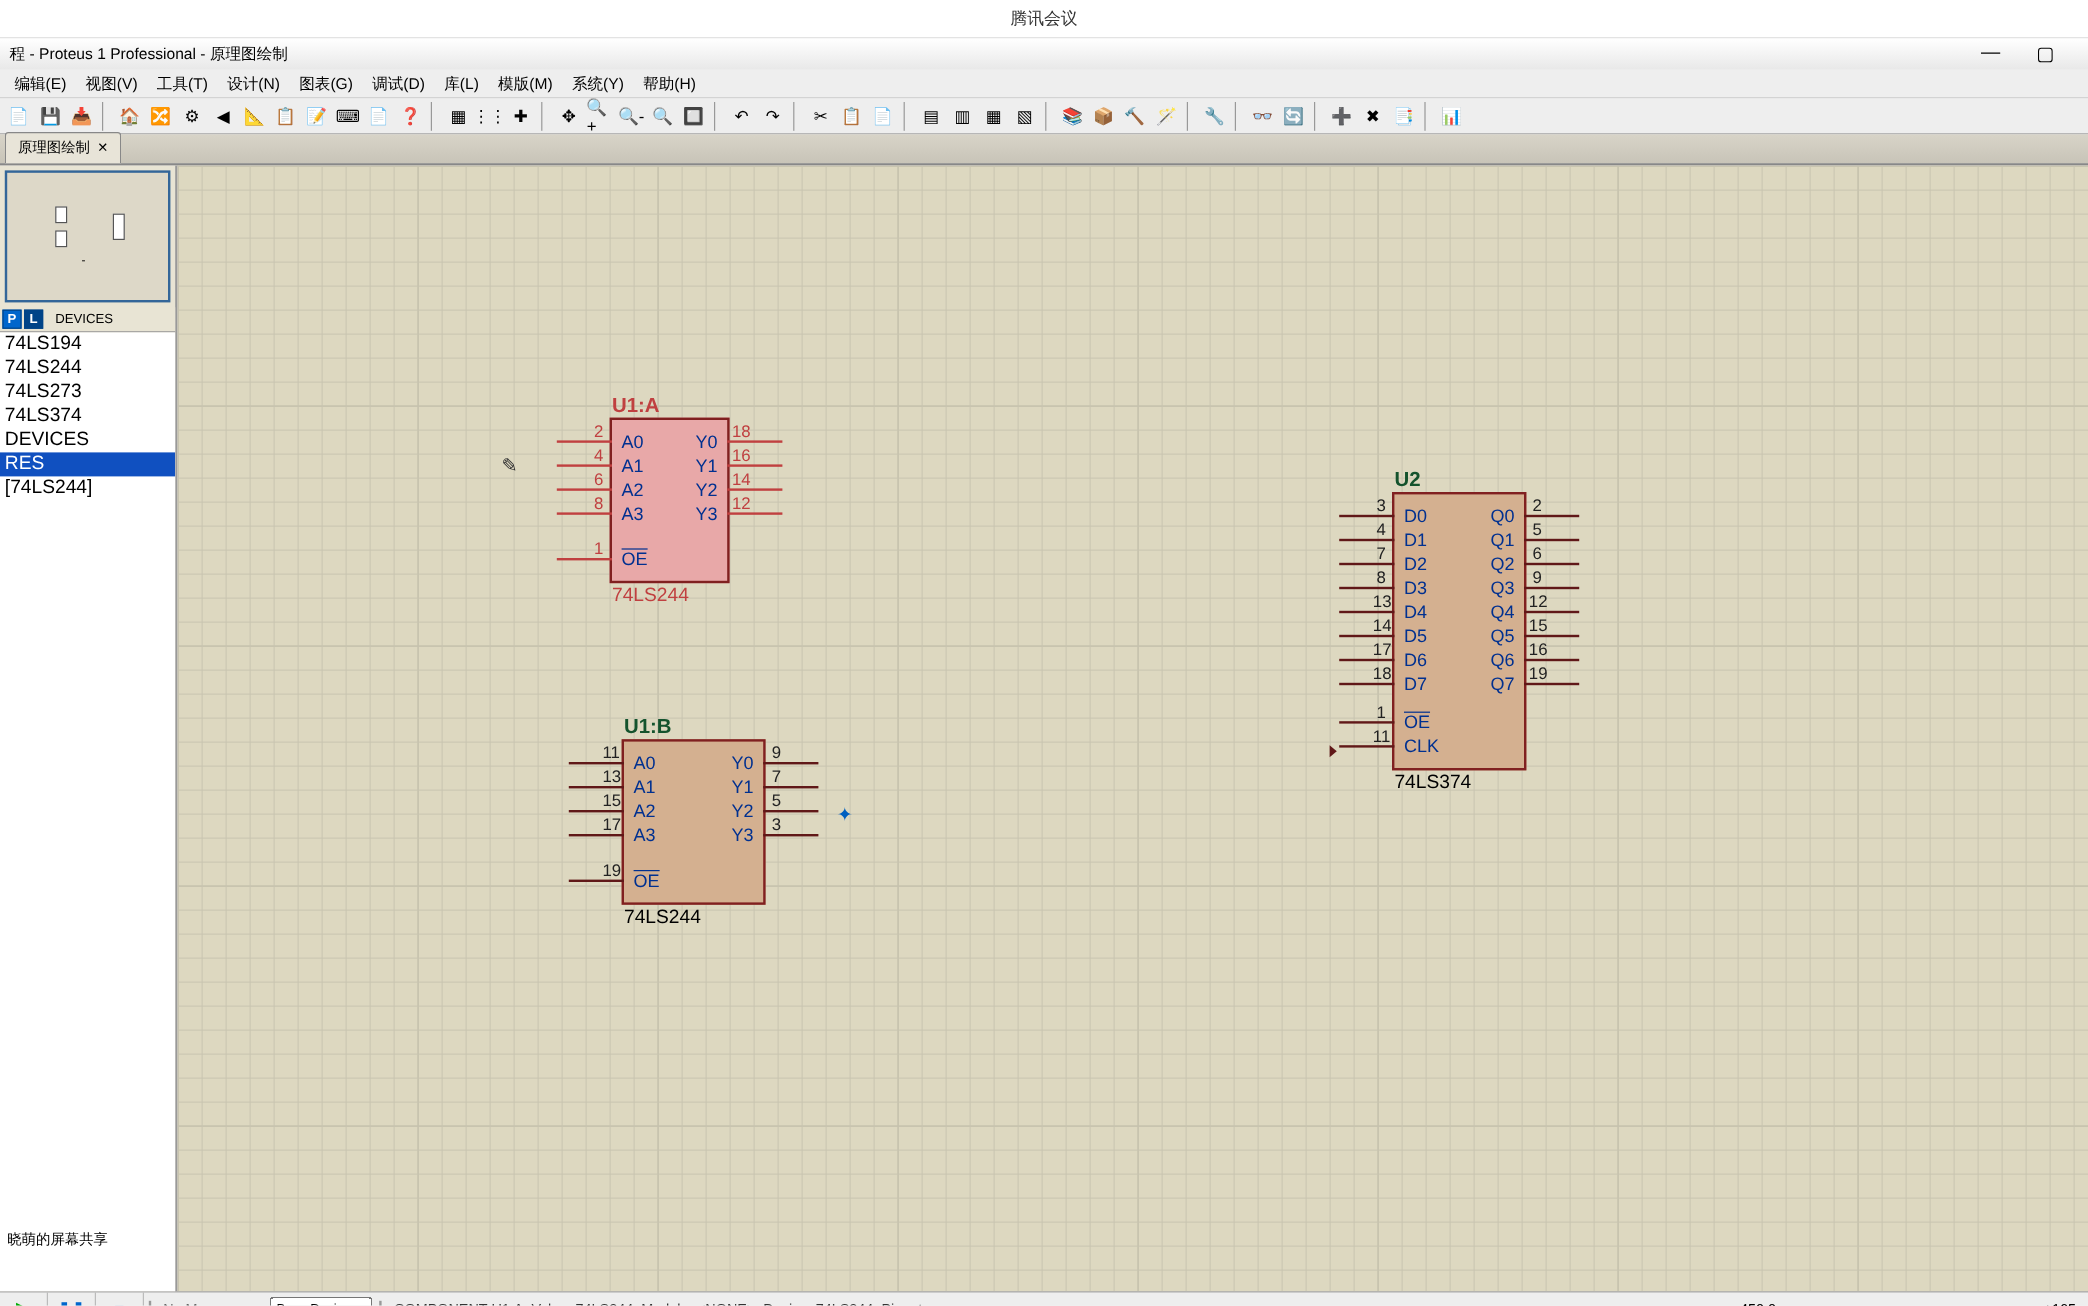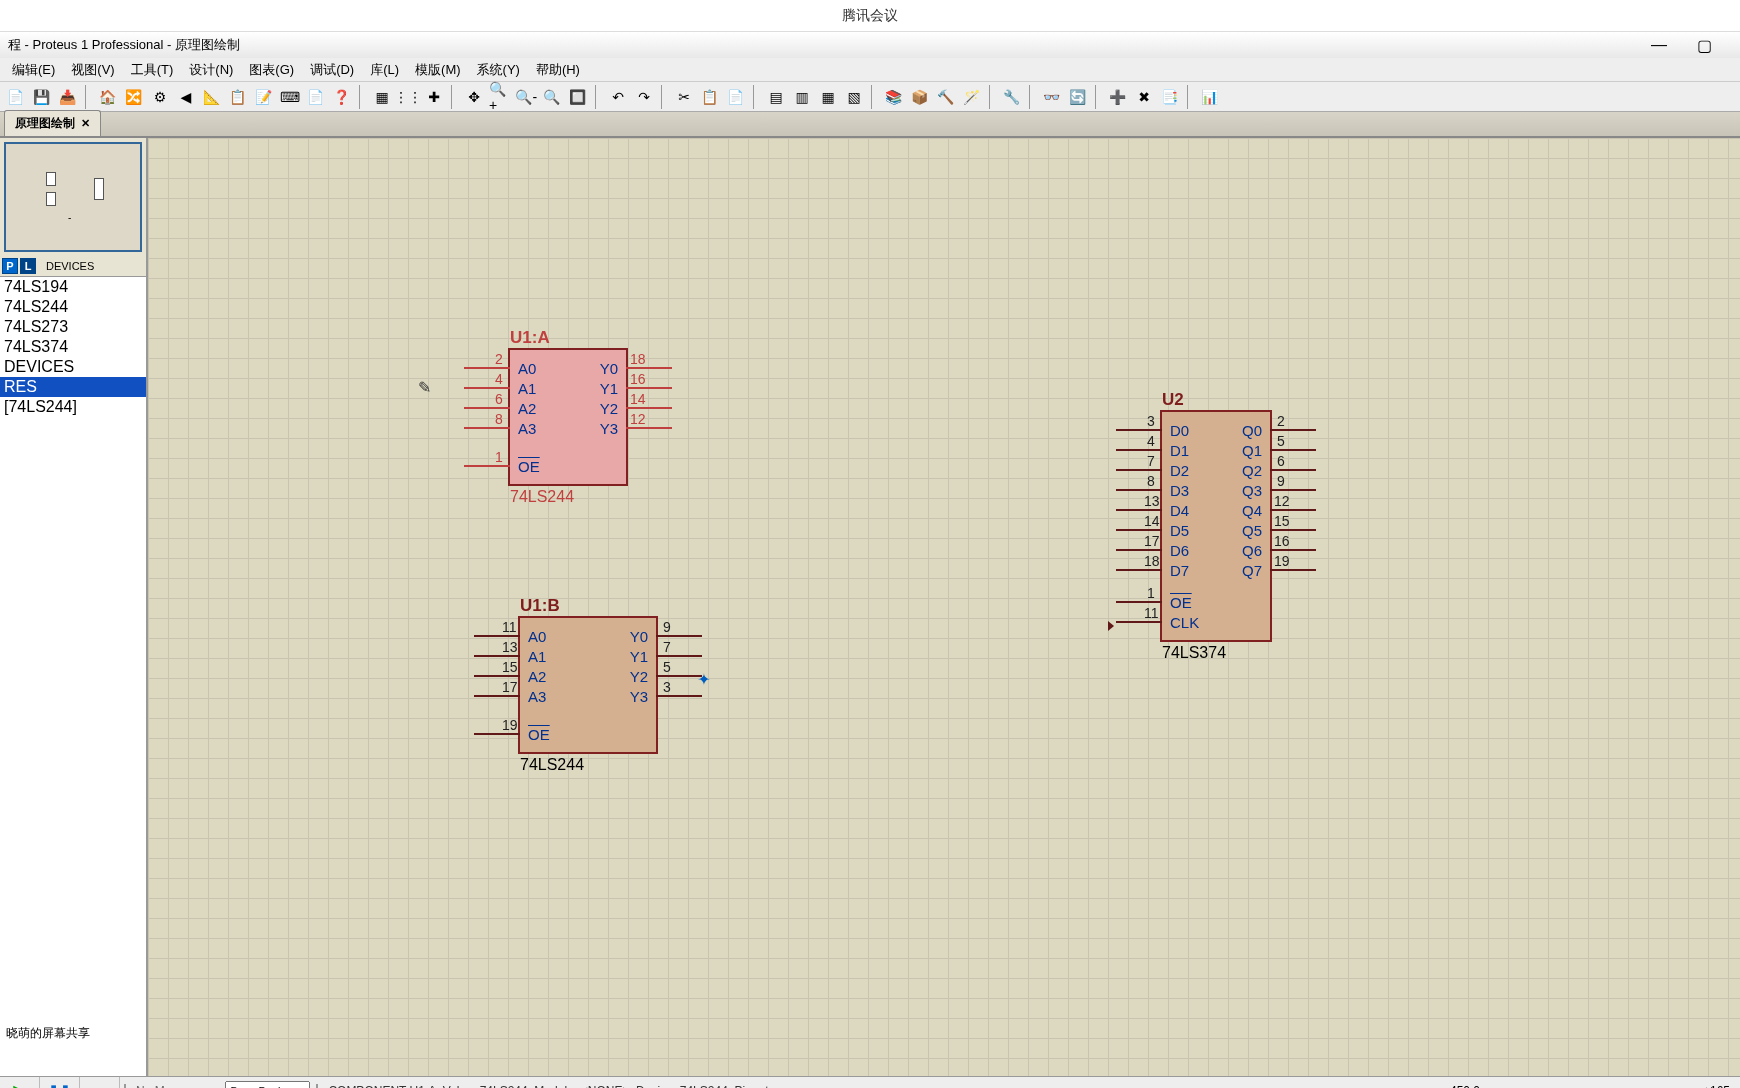--- a/index.html
+++ b/index.html
@@ -11,21 +11,21 @@
 .window-controls { display: flex; gap: 30px; padding-right: 20px; font-size: 16px; }
 
 .menu-bar { height: 24px; background: #eee; display: flex; padding: 0 4px; font-size: 13px; border-bottom: 1px solid #ccc; }
 .menu-item { padding: 3px 8px; cursor: pointer; }
 
 .toolbar { height: 30px; background: #eee; display: flex; align-items: center; padding: 2px 4px; border-bottom: 1px solid #aaa; gap: 2px; }
 .tb-btn { width: 24px; height: 24px; display: flex; align-items: center; justify-content: center; cursor: pointer; font-size: 14px; border: 1px solid transparent; }
 .tb-sep { width: 6px; height: 24px; border-left: 1px solid #999; margin: 0 3px; }
 
 .tab-strip { height: 26px; background: linear-gradient(#d8d4c8, #c8c4b8); display: flex; align-items: flex-end; padding: 0 4px; border-bottom: 2px solid #888; }
-.tab { background: #e8e4d8; padding: 4px 10px; font-size: 12px; border: 1px solid #888; border-bottom: none; display: flex; align-items: center; gap: 6px; border-radius: 3px 3px 0 0; font-weight: bold; }
+.tab { background: #e8e4d8; padding: 4px 10px; font-size: 12px; border: 1px solid #888; border-bottom: none; display: flex; align-items: center; gap: 6px; border-radius: 3px 3px 0 0; }
 .tab-close { font-size: 11px; cursor: pointer; }
 
 .workspace { display: flex; height: 938px; }
 
 .left-panel { width: 148px; background: #e8e4d4; border-right: 2px solid #999; display: flex; flex-direction: column; }
 .overview { height: 110px; margin: 4px; border: 2px solid #369; background: #ddd8c8; position: relative; }
 .ov-chip { position: absolute; border: 1px solid #555; background: #fff; font-size: 9px; }
 
 .picker-head { display: flex; align-items: center; padding: 2px; background: #e8e4d4; border-bottom: 1px solid #999; }
 .picker-btn { width: 16px; height: 16px; background: #06c; color: #fff; font-size: 11px; font-weight: bold; display: flex; align-items: center; justify-content: center; margin-right: 2px; border: 1px solid #048; cursor: pointer; }
@@ -43,21 +43,21 @@
     linear-gradient(#b8b4a0 1px, transparent 1px),
     linear-gradient(90deg, #b8b4a0 1px, transparent 1px);
   background-size: 20px 20px, 20px 20px, 200px 200px, 200px 200px;
 }
 
 .chip { position: absolute; }
 .chip-body { background: #d4b090; border: 2px solid #802020; position: relative; }
 .chip.sel .chip-body { background: #e8a8a8; }
 .chip.sel .chip-name, .chip.sel .chip-type, .chip.sel .pin-num { color: #c04040; }
 .chip.sel .pin-wire { background: #c04040; }
-.chip-name { position: absolute; top: -22px; left: 0; font-size: 17px; color: #7f1d1d; font-weight: bold; }
+.chip-name { position: absolute; top: -22px; left: 0; font-size: 17px; color: #14532d; font-weight: bold; }
 .chip-type { position: absolute; bottom: -22px; left: 0; font-size: 16px; color: #000; }
 .pin-row { position: absolute; display: flex; align-items: center; height: 20px; }
 .pin-row.left { left: -46px; }
 .pin-row.right { right: -46px; flex-direction: row-reverse; }
 .pin-num { font-size: 14px; color: #222; width: 14px; text-align: center; position: absolute; top: -16px; }
 .pin-row.left .pin-num { right: 4px; }
 .pin-row.right .pin-num { left: 4px; }
 .pin-wire { width: 46px; height: 2px; background: #601818; position: relative; }
 .pin-label { position: absolute; font-size: 15px; color: #003090; }
 .pin-row.left .pin-label { left: 54px; }
@@ -191,21 +191,21 @@
         <div class="dev-item selected">RES</div>
         <div class="dev-item">[74LS244]</div>
       </div>
   </div>
 
   <div class="canvas-area">
     <div class="grid-bg"></div>
     <div class="origin-marker" style="left:549px;top:534px">✦</div>
 
     <div class="chip sel" id="chip-u1a" style="left:360px;top:210px">
-      <div class="chip-body" style="width:120px;height:138px">
+      <div class="chip-body" style="width:100px;height:138px">
         <div class="chip-name">U1:A</div>
         <div class="chip-type">74LS244</div>
       <div class="pin-row left" style="top: 8px;">
             <div class="pin-wire">
               <span class="pin-num">2</span>
             </div>
             <span class="pin-label ">A0</span>
           </div>
           <div class="pin-row left" style="top: 28px;">
             <div class="pin-wire">
@@ -254,21 +254,21 @@
               <span class="pin-num">12</span>
             </div>
             <span class="pin-label">Y3</span>
           </div>
         </div>
     </div>
 
     <div style="position:absolute;left:270px;top:240px;font-size:16px;color:#333">✎</div>
 
     <div class="chip" id="chip-u1b" style="left:370px;top:478px">
-      <div class="chip-body" style="width:140px;height:138px">
+      <div class="chip-body" style="width:120px;height:138px">
         <div class="chip-name">U1:B</div>
         <div class="chip-type">74LS244</div>
       <div class="pin-row left" style="top: 8px;">
             <div class="pin-wire">
               <span class="pin-num">11</span>
             </div>
             <span class="pin-label ">A0</span>
           </div>
           <div class="pin-row left" style="top: 28px;">
             <div class="pin-wire">

